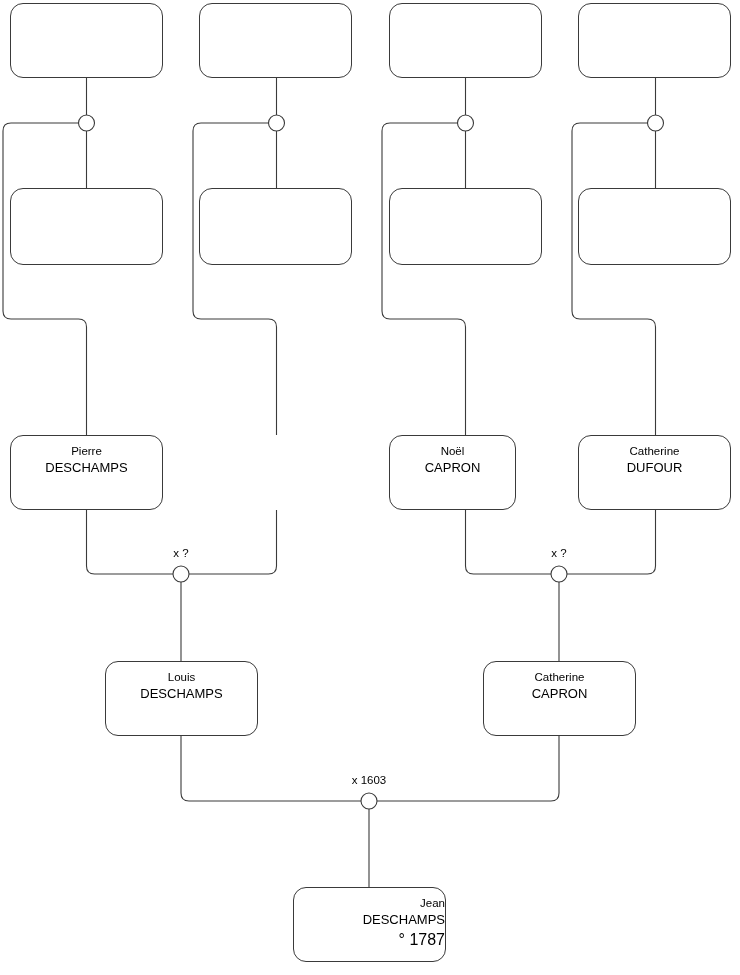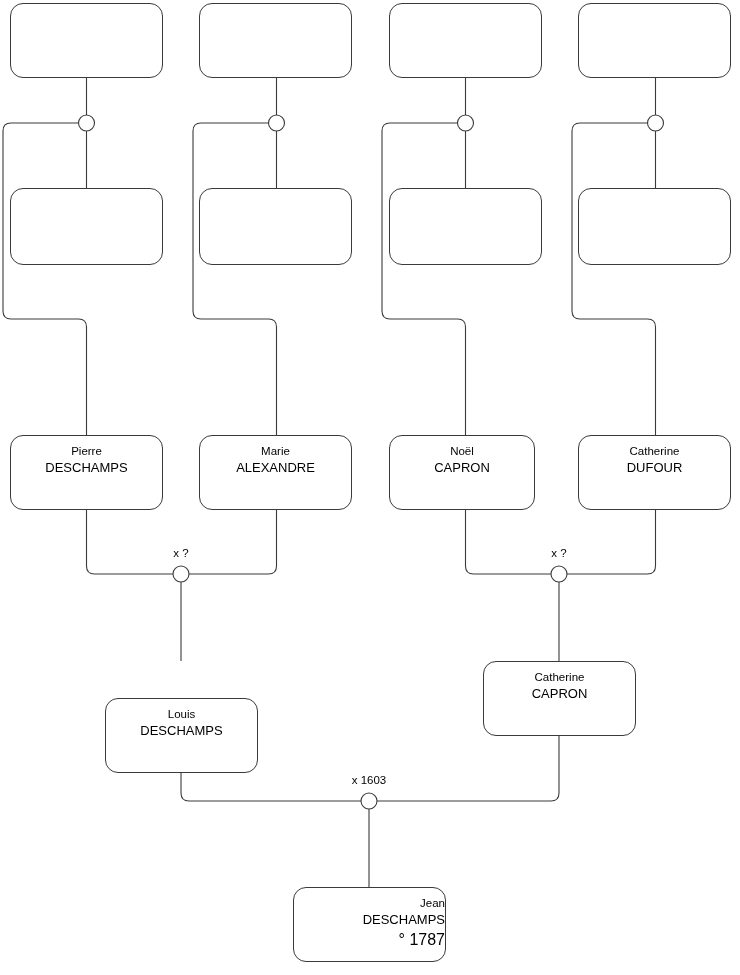--- a/index.html
+++ b/index.html
@@ -146,34 +146,30 @@
   </div>
   <div class="person-box empty-box" style="left:578px; top:188px; width:153px; height:77px;">
     <span class="line-given"></span>
     <span class="line-surname"></span>
   </div>
 
   <div class="person-box" style="left:10px; top:435px; width:153px; height:75px;">
     <span class="line-given">Pierre</span>
     <span class="line-surname">DESCHAMPS</span>
   </div>
-  <div class="person-box" style="left:199px; top:435px; width:153px; height:75px;">
-    <span class="line-given">Marie</span>
-    <span class="line-surname">ALEXANDRE</span>
-  </div>
-  <div class="person-box" style="left:389px; top:435px; width:146px; height:75px;">
+  <div class="person-box" style="left:389px; top:435px; width:127px; height:75px;">
     <span class="line-given">Noël</span>
     <span class="line-surname">CAPRON</span>
   </div>
   <div class="person-box" style="left:578px; top:435px; width:153px; height:75px;">
     <span class="line-given">Catherine</span>
     <span class="line-surname">DUFOUR</span>
   </div>
 
-  <div class="person-box" style="left:105px; top:698px; width:153px; height:75px;">
+  <div class="person-box" style="left:105px; top:661px; width:153px; height:75px;">
     <span class="line-given">Louis</span>
     <span class="line-surname">DESCHAMPS</span>
   </div>
   <div class="person-box" style="left:483px; top:661px; width:153px; height:75px;">
     <span class="line-given">Catherine</span>
     <span class="line-surname">CAPRON</span>
   </div>
 
   <div class="person-box" style="left:293px; top:887px; width:153px; height:75px;align-items:flex-end;">
     <span class="line-given">Jean</span>

